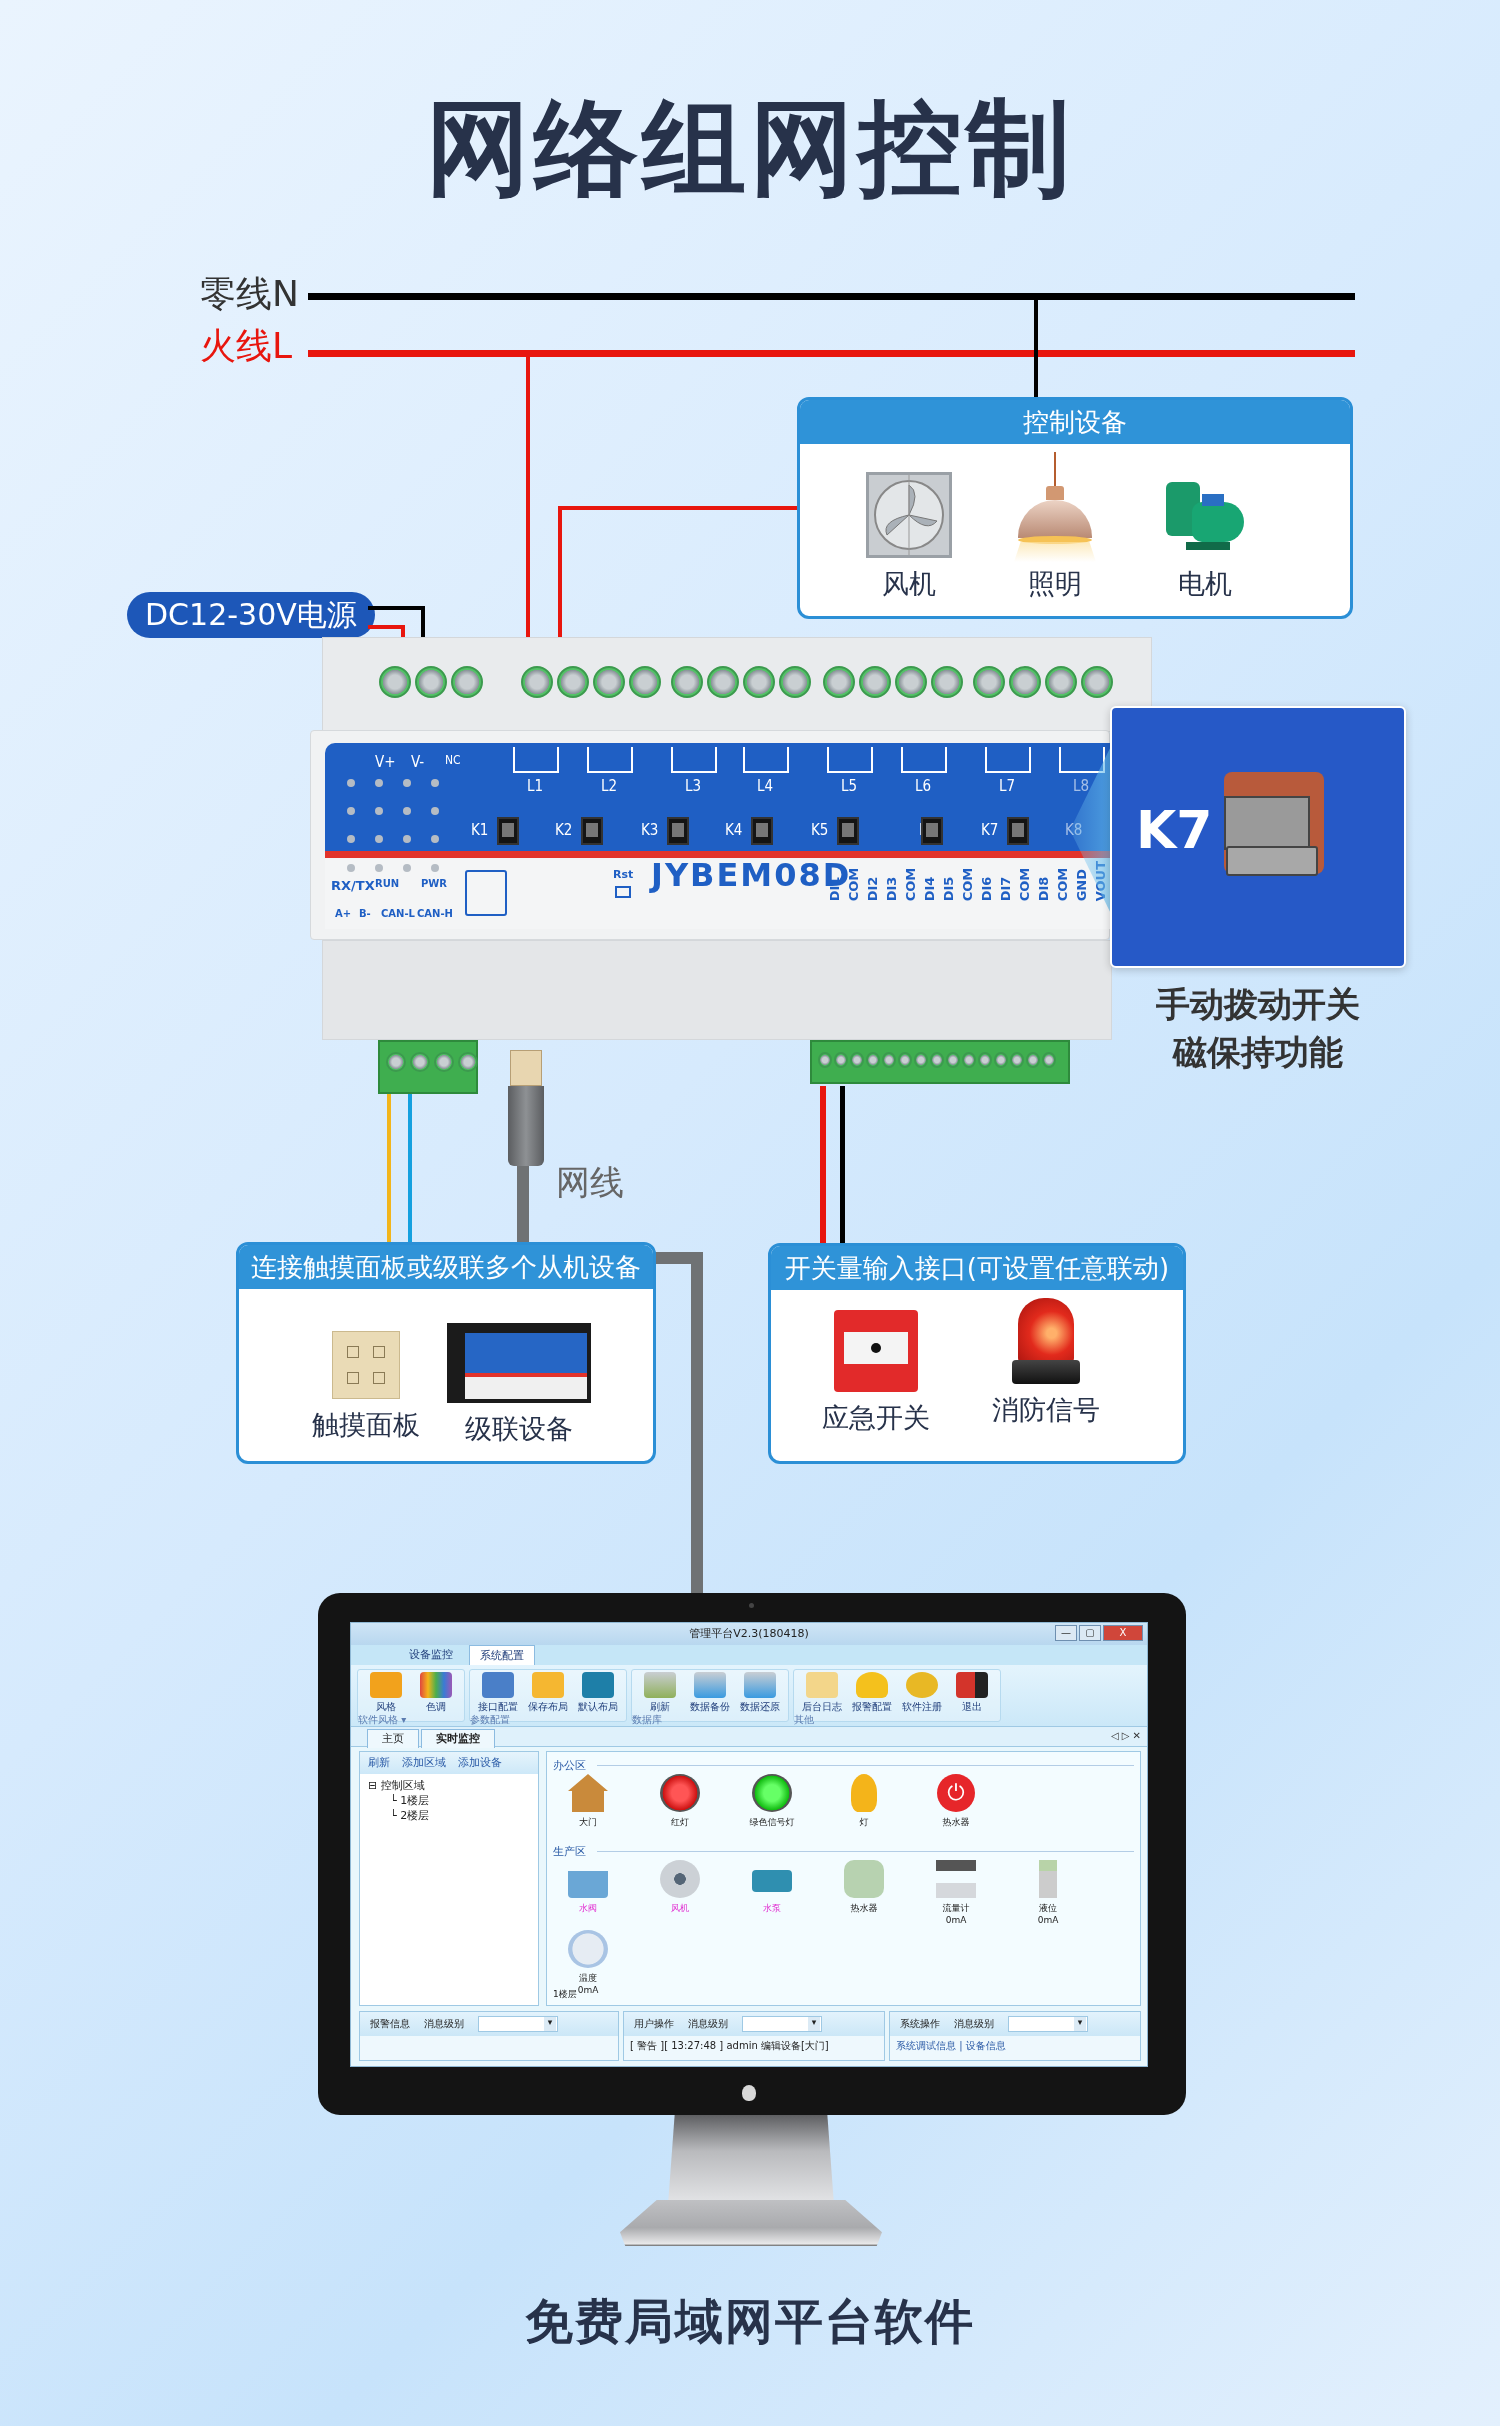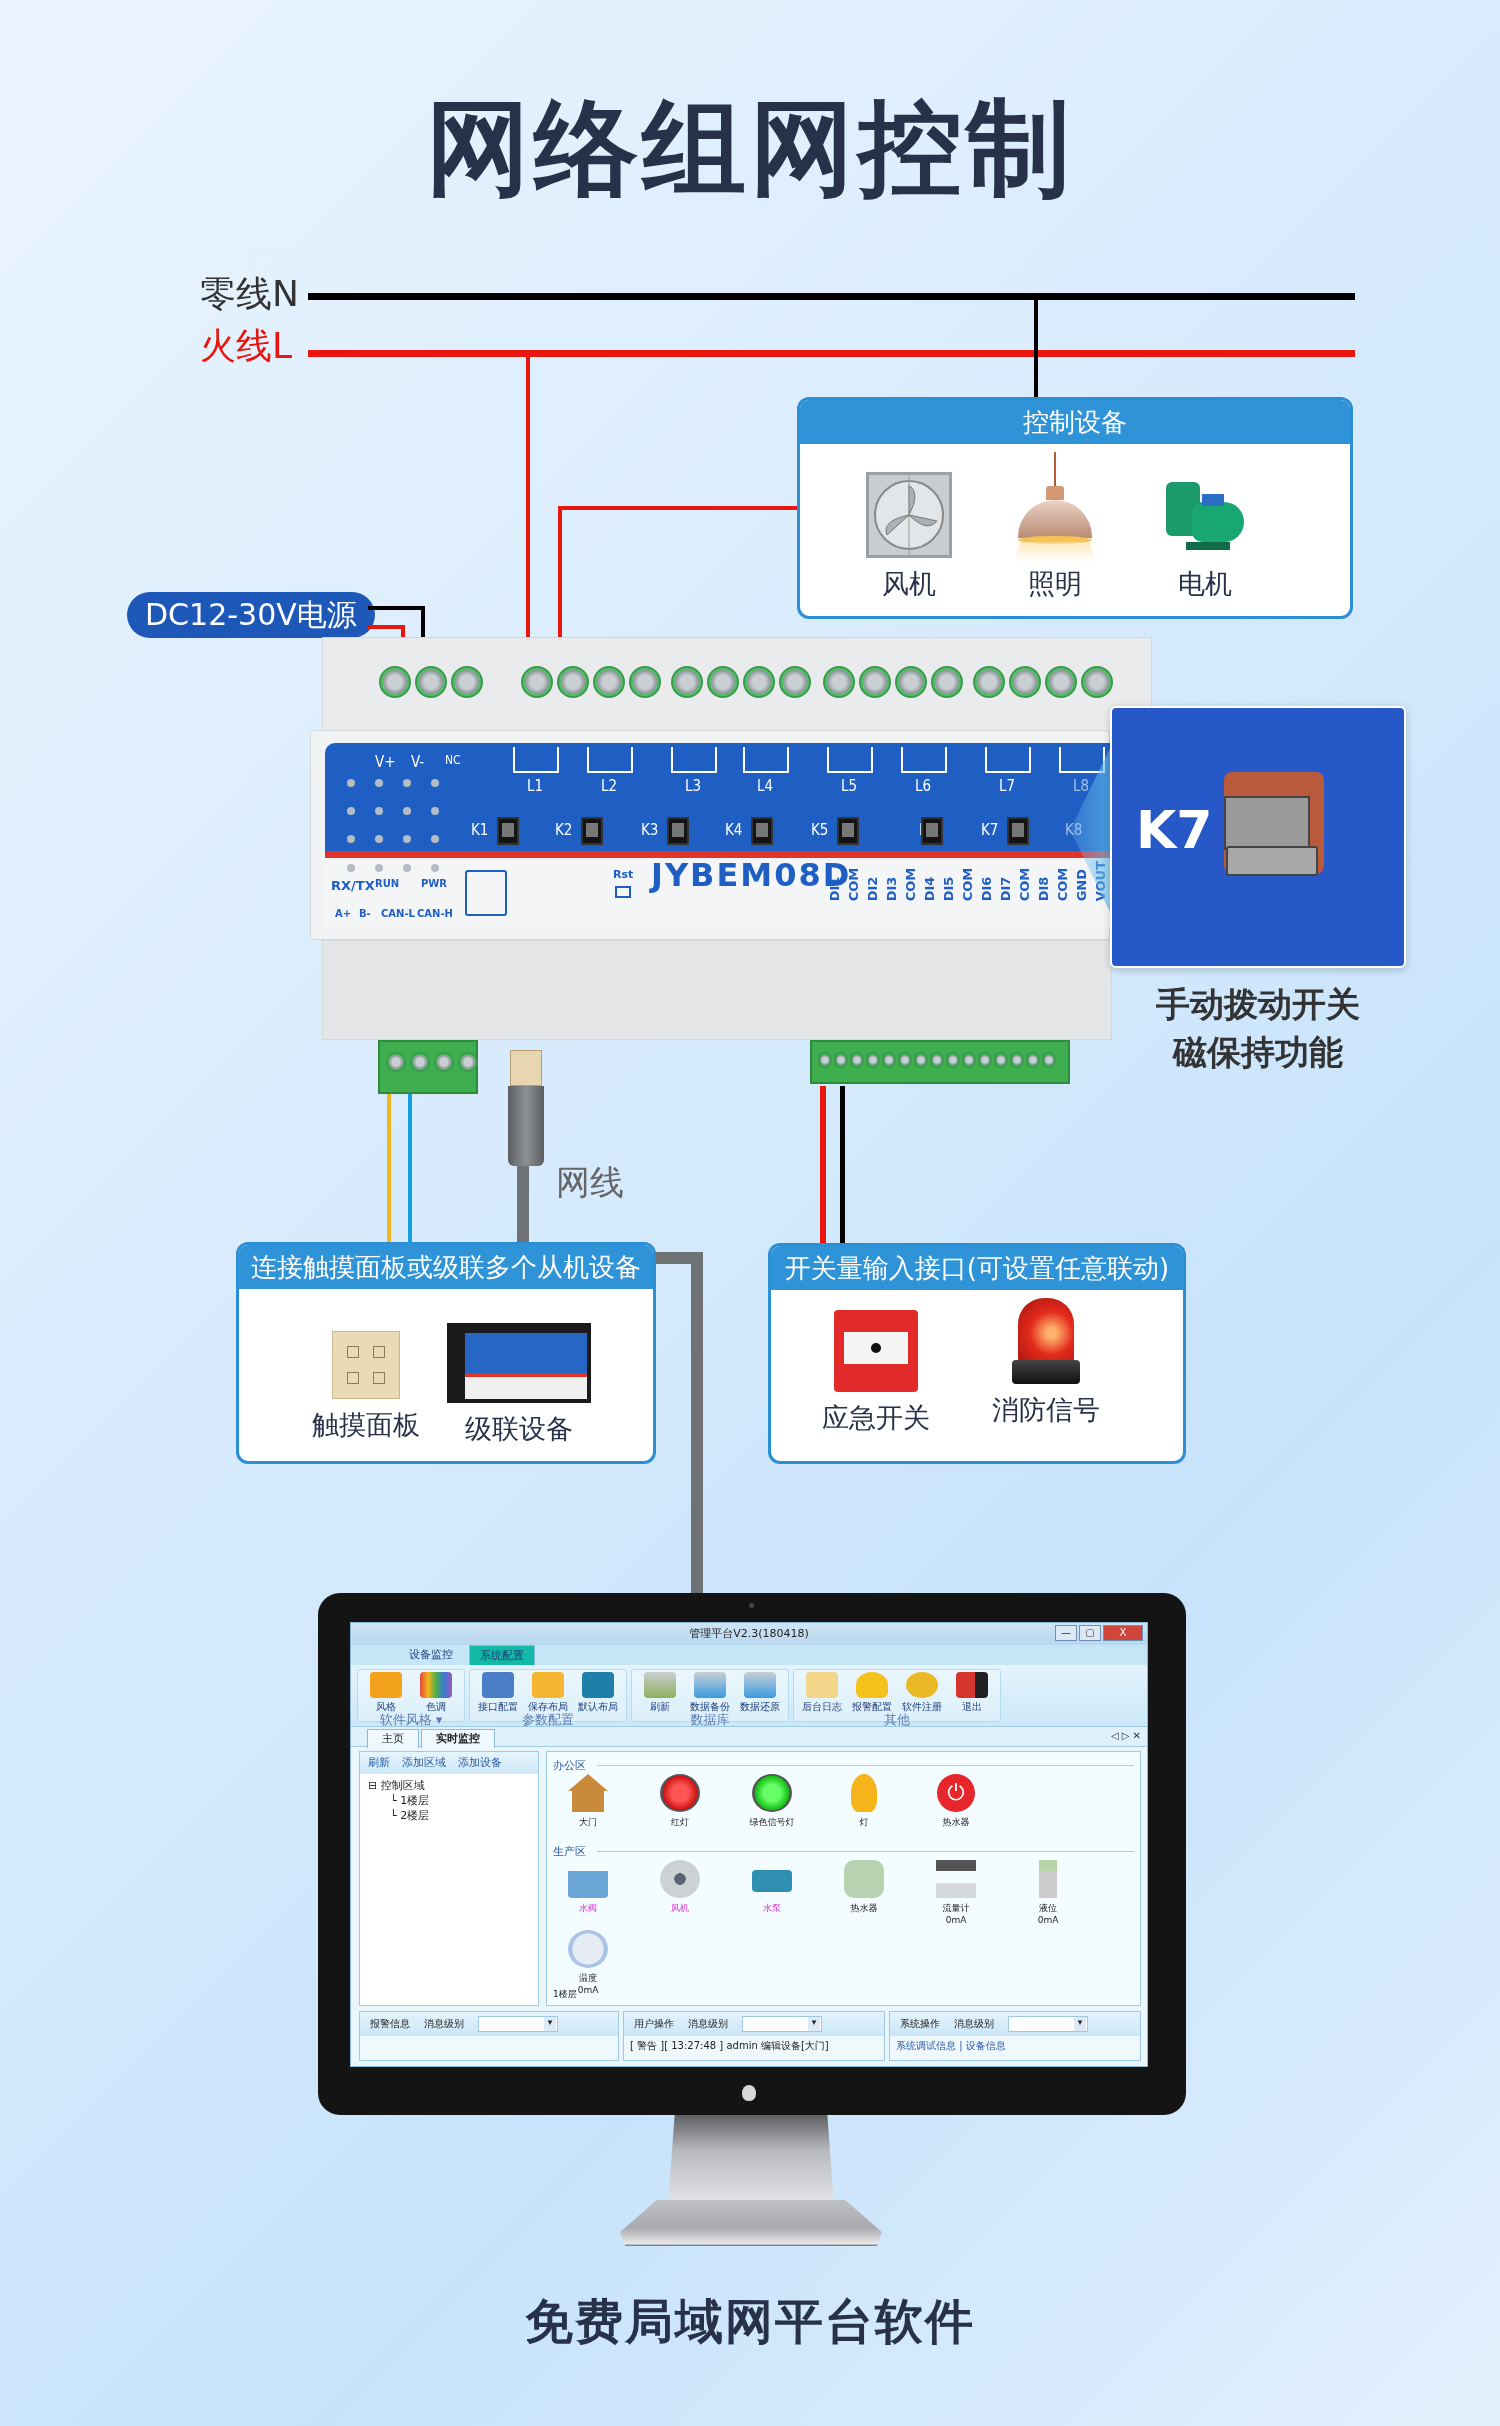--- a/index.html
+++ b/index.html
@@ -57,27 +57,27 @@
   .stand-neck { position: absolute; left: 668px; top: 2115px; width: 166px; height: 90px; background: linear-gradient(180deg, #5e5f62, #b9babd 40%, #e5e6e8 100%); clip-path: polygon(4% 0, 96% 0, 100% 100%, 0 100%); }
   .stand-base { position: absolute; left: 620px; top: 2200px; width: 262px; height: 46px; background: linear-gradient(180deg, #bfc0c3, #a9aaad 60%, #e8e8e9 95%, #666 100%); clip-path: polygon(14% 0, 86% 0, 100% 70%, 98% 100%, 2% 100%, 0 70%); }
   .screen { position: absolute; left: 350px; top: 1622px; width: 798px; height: 445px; background: #e9f7fc; border: 1px solid #8fb8d4; overflow: hidden; font-size: 11px; color: #1f3d7a; }
   .win-title { height: 22px; background: linear-gradient(180deg, #cfe5f6, #b8d7ef); position: relative; }
   .win-title .t { position: absolute; left: 0; width: 100%; text-align: center; line-height: 22px; color: #222; font-size: 11px; }
   .win-ctrls { position: absolute; right: 4px; top: 2px; display: flex; gap: 2px; }
   .win-ctrls span { display: inline-block; width: 22px; height: 16px; border: 1px solid #6e8fb0; background: #dce9f4; text-align: center; line-height: 14px; font-size: 10px; color: #333; }
   .win-ctrls span.close { width: 40px; background: #d0463a; color: #fff; }
   .tabs { height: 20px; background: #c5e6f7; display: flex; padding-left: 48px; gap: 6px; }
   .tabs span { padding: 0 10px; line-height: 20px; font-size: 11px; }
-  .tabs span.active { background: #14b8a6; border: 1px solid #8cbbe0; border-bottom: none; }
+  .tabs span.active { background: #ffffff; border: 1px solid #8cbbe0; border-bottom: none; }
   .ribbon { height: 62px; background: linear-gradient(180deg, #e4f4fd, #cbe8f8); display: flex; padding: 4px 6px; gap: 4px; border-bottom: 1px solid #9fc9e4; }
   .grp { border: 1px solid #b6daef; border-radius: 3px; background: rgba(255,255,255,0.3); display: flex; flex-direction: column; }
   .grp-btns { display: flex; gap: 6px; padding: 2px 6px 0; flex: 1; }
   .rbtn { text-align: center; font-size: 10px; width: 44px; }
   .rbtn .ico { width: 32px; height: 26px; margin: 0 auto 2px; border-radius: 4px; }
-  .grp-name { text-align: center; font-size: 13px; color: #5b7cb0; line-height: 12px; }
+  .grp-name { text-align: left; font-size: 10px; color: #5b7cb0; line-height: 12px; }
   .doc-tabs { height: 20px; background: #dff1fb; border-bottom: 1px solid #9fc9e4; position: relative; }
   .doc-tabs span { position: absolute; top: 2px; line-height: 18px; font-size: 11px; padding: 0 14px; border: 1px solid #8cbbe0; border-bottom: none; background: #eef8fd; font-weight: bold; color: #222; }
   .doc-tabs .nav { position: absolute; right: 6px; top: 3px; font-size: 10px; color: #333; }
   .left-pane { position: absolute; left: 8px; top: 128px; width: 180px; height: 255px; background: #fff; border: 1px solid #9fc9e4; }
   .left-toolbar { height: 22px; background: linear-gradient(180deg, #e6f4fc, #cde8f8); display: flex; gap: 12px; padding-left: 8px; line-height: 22px; font-size: 11px; color: #2a5aa6; }
   .tree { padding: 4px 8px; font-size: 11px; color: #222; line-height: 15px; }
   .right-pane { position: absolute; left: 195px; top: 128px; width: 595px; height: 255px; background: #f3fcff; border: 1px solid #9fc9e4; }
   .zone { position: absolute; left: 6px; font-size: 11px; color: #2a5aa6; }
   .zone-line { position: absolute; left: 50px; right: 6px; height: 1px; background: #b3cde6; }
   .dev { position: absolute; width: 70px; text-align: center; font-size: 9px; color: #222; }

